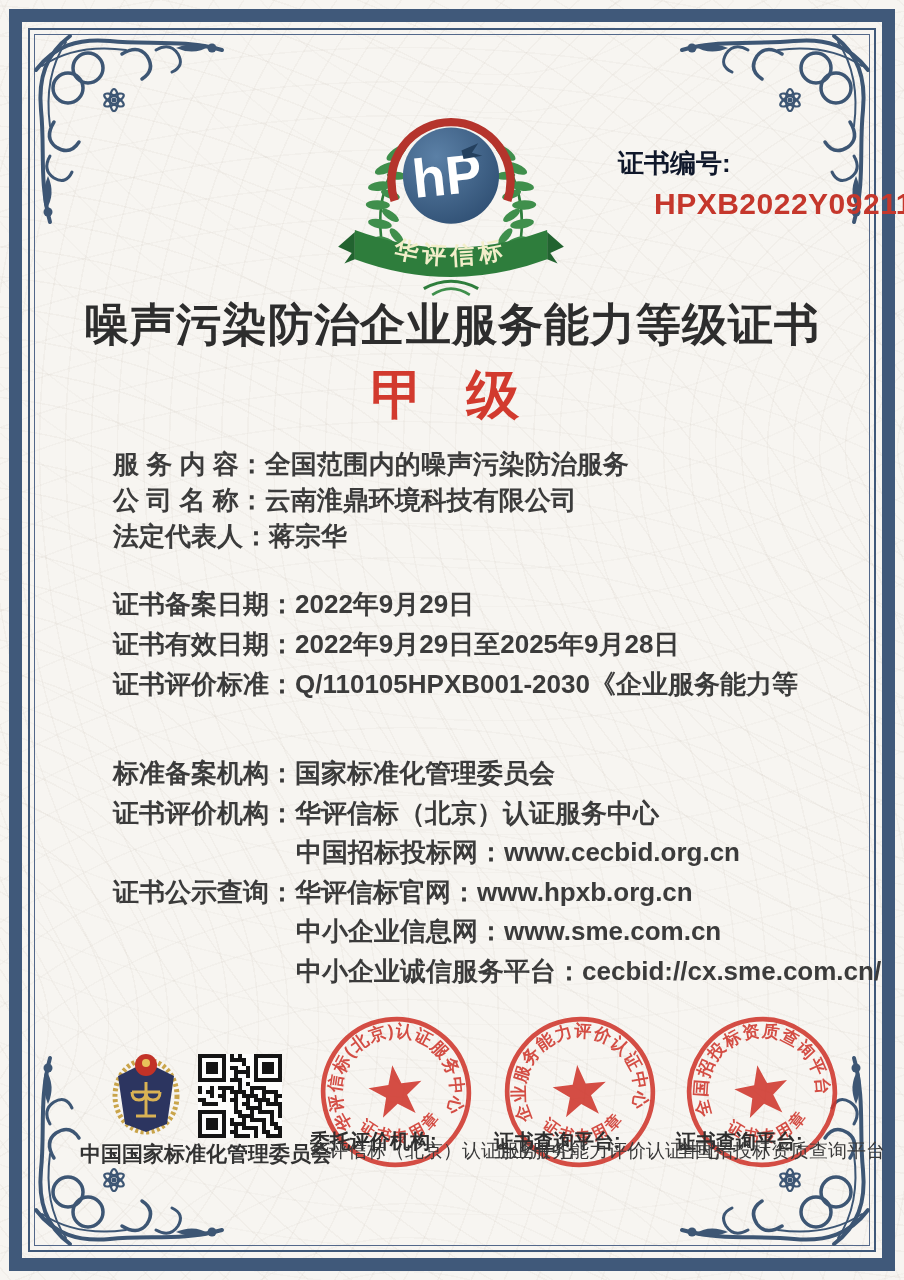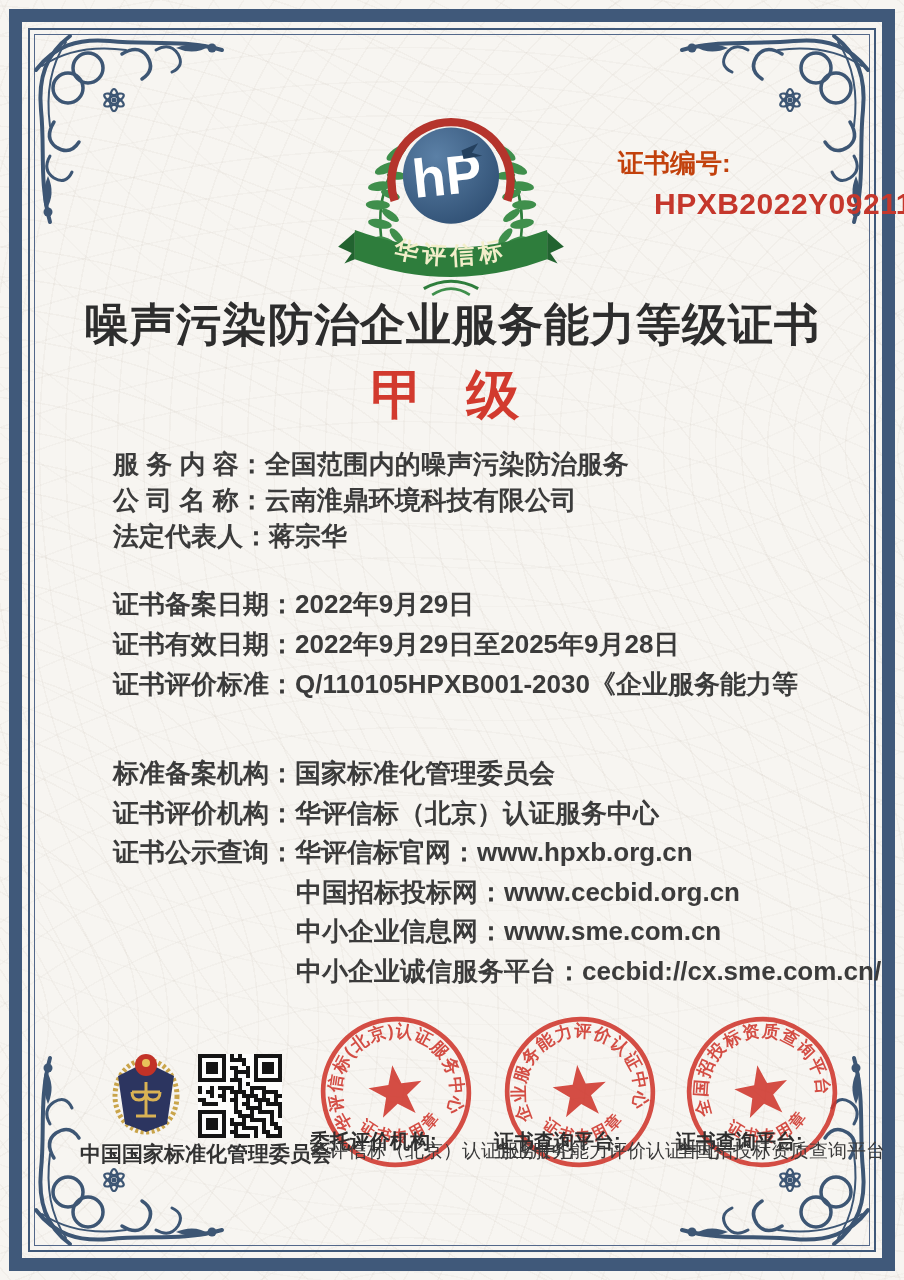--- a/index.html
+++ b/index.html
@@ -24,21 +24,21 @@
   .b-line2{position:absolute; inset:34px; border:1px solid #53688a;}
   .corner{position:absolute; width:205px; height:205px; color:#3d5674;}
   .corner.tl{left:26px; top:26px;}
   .corner.tr{right:26px; top:26px; transform:scaleX(-1);}
   .corner.bl{left:26px; bottom:26px; transform:scaleY(-1);}
   .corner.br{right:26px; bottom:26px; transform:scale(-1,-1);}
   
   .logo-wrap{position:absolute; left:336px; top:90px; width:230px; height:200px;}
   .copy-block{position:absolute; left:618px; top:120px; width:260px;}
   .copy-label{font-size:44px; font-weight:700; color:#1f1f1f; letter-spacing:2px;}
-  .certno-label{margin-top:26px; font-size:26px; font-weight:700; color:#c2410c;}
+  .certno-label{margin-top:26px; font-size:26px; font-weight:700; color:#0f172a;}
   .certno-value{margin-top:6px; font-size:30px; font-weight:700; color:#c5372c; letter-spacing:.5px;margin-left:36px;}
   .title{position:absolute; left:0; right:0; top:295px; text-align:center;
          font-size:45px; font-weight:700; color:#2d2d2d; letter-spacing:1px;}
   .grade{position:absolute; left:0; right:0; top:360px; text-align:center;
          font-size:53px; font-weight:700; color:#d23a2e; letter-spacing:14px;}
   
   .block{position:absolute; left:113px; font-size:26px; font-weight:600; color:#3b3b3b;}
   .block .row{white-space:nowrap;}
   .block-company{top:446px; line-height:36px;}
   .block-cert{top:584px; line-height:40px;}
@@ -250,22 +250,22 @@
 
   <div class="block block-cert">
     <div class="row"><span class="lab">证书备案日期：</span><span>2022年9月29日</span></div>
     <div class="row"><span class="lab">证书有效日期：</span><span>2022年9月29日至2025年9月28日</span></div>
     <div class="row"><span class="lab">证书评价标准：</span><span>Q/110105HPXB001-2030《企业服务能力等</span></div>
   </div>
 
   <div class="block block-query">
     <div class="row"><span class="lab">标准备案机构：</span><span>国家标准化管理委员会</span></div>
     <div class="row"><span class="lab">证书评价机构：</span><span>华评信标（北京）认证服务中心</span></div>
+    <div class="row cont"><span>中国招标投标网：www.cecbid.org.cn</span></div>
     <div class="row"><span class="lab">证书公示查询：</span><span>华评信标官网：www.hpxb.org.cn</span></div>
-    <div class="row cont"><span>中国招标投标网：www.cecbid.org.cn</span></div>
     <div class="row cont"><span>中小企业信息网：www.sme.com.cn</span></div>
     <div class="row cont"><span>中小企业诚信服务平台：cecbid://cx.sme.com.cn/</span></div>
   </div>
 
   <div class="footer">
 
     <svg class="emblem" viewBox="0 0 80 88">
       <ellipse cx="40" cy="48" rx="31" ry="36" fill="none" stroke="#c9a44a" stroke-width="5" stroke-dasharray="3 2.5"></ellipse>
       <path d="M40,14 L68,28 L61,76 L40,84 L19,76 L12,28 Z" fill="#2c3560"></path>
       <circle cx="40" cy="17" r="11" fill="#c23227"></circle>

